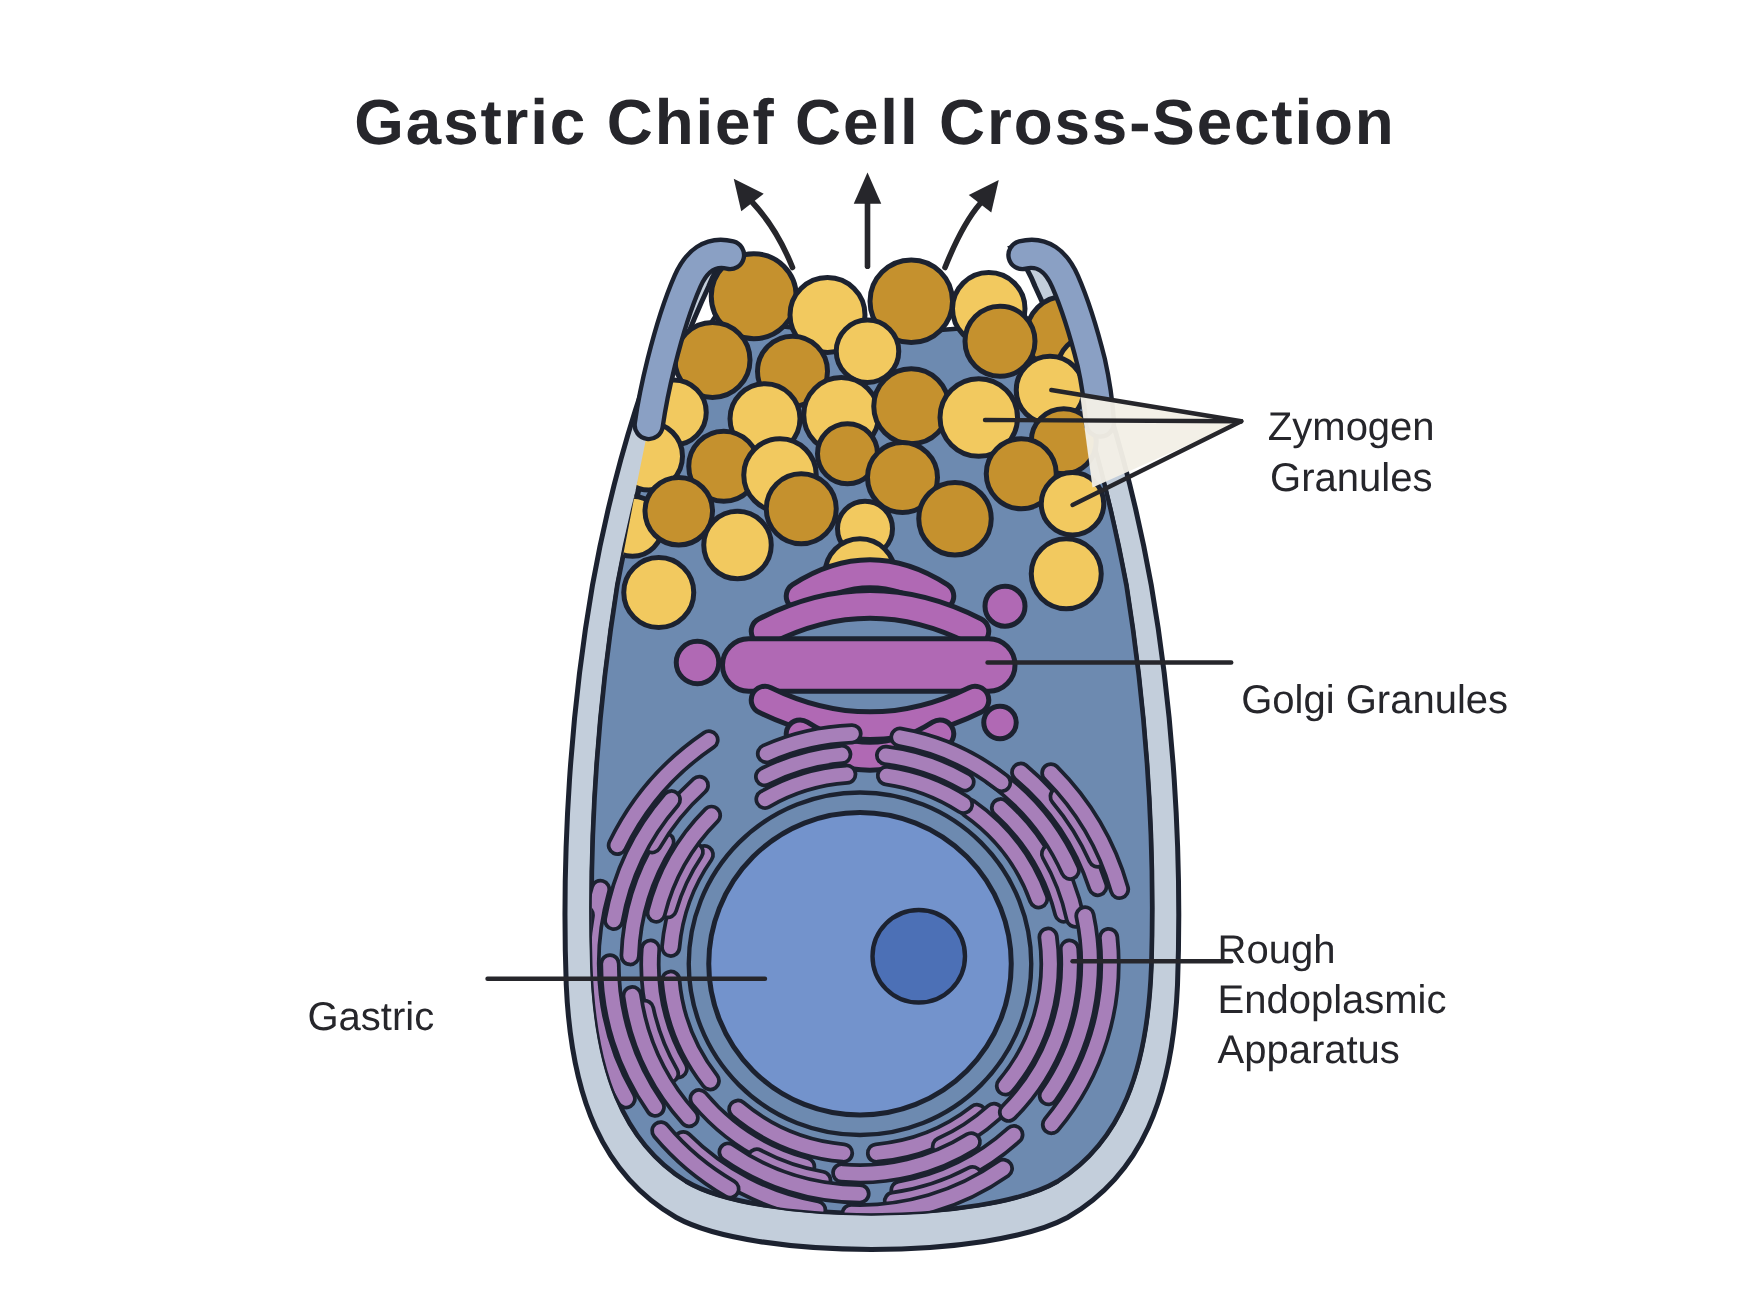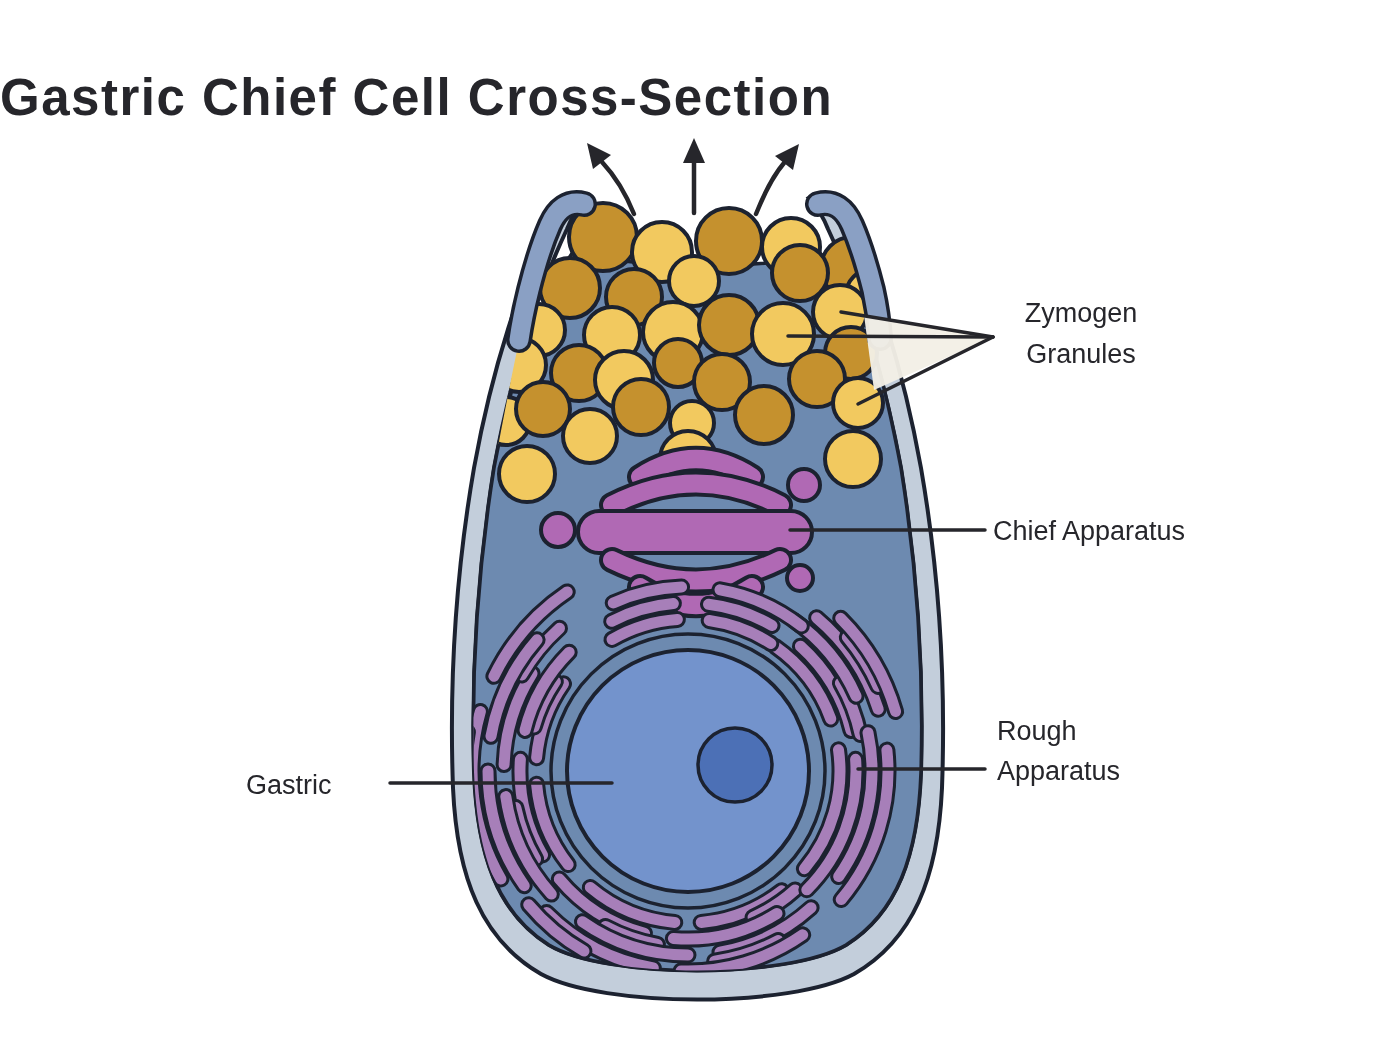--- a/index.html
+++ b/index.html
@@ -4,29 +4,29 @@
 <style>
   html,body{margin:0;padding:0;background:#fff;}
   .stage{
     position:relative;width:1400px;height:1045px;overflow:hidden;
     background:var(--c-background,#fff);
     font-family:"Liberation Sans",sans-serif;
     color:var(--c-ink,#26262b);
   }
   .stage svg{position:absolute;left:0;top:0;}
   .title{
-    position:absolute;left:0;right:0;top:34px;
+    position:absolute;left:0;right:0;top:34px;text-align:center;
     font-size:51px;letter-spacing:1.5px;color:var(--c-ink,#26262b);
   }
-  .lbl{position:absolute;font-size:27px;line-height:41px;color:var(--c-ink,#26262b);}
+  .lbl{position:absolute;font-size:32px;line-height:41px;color:var(--c-ink,#26262b);margin-top:28px;}
   .lbl span{display:block;}
   .lbl-zymogen{left:995px;top:293px;width:172px;text-align:center;}
   .lbl-golgi{left:993px;top:511px;width:300px;}
   .lbl-nucleus{left:246px;top:765px;width:140px;}
-  .lbl-rer{left:997px;top:711px;width:260px;line-height:40px;}
+  .lbl-rer{left:974px;top:711px;width:260px;line-height:40px;}
 
   
   .membrane{fill:var(--c-membrane);stroke:var(--c-outline);stroke-width:4;}
   .cytoplasm{fill:var(--c-cytoplasm);stroke:var(--c-outline);stroke-width:3.5;}
   .lip-outline{fill:none;stroke:var(--c-outline);stroke-width:26;stroke-linecap:round;}
   .lip-fill{fill:none;stroke:var(--c-membrane-shade);stroke-width:19;stroke-linecap:round;}
   .granule-light{fill:var(--c-granule-light);stroke:var(--c-outline);stroke-width:4;}
   .granule-dark{fill:var(--c-granule-dark);stroke:var(--c-outline);stroke-width:4;}
   .golgi-solid{fill:var(--c-golgi);stroke:var(--c-outline);stroke-width:4;}
   .golgi-outline{fill:none;stroke:var(--c-outline);stroke-width:26;stroke-linecap:round;}
@@ -264,23 +264,24 @@
       <path class="lead-line" d="M 390 783 L 612 783"></path>
       <path class="lead-line" d="M 985 769 L 858 769"></path>
     </g>
   </svg>
 
   <div class="lbl lbl-zymogen">
     <span>Zymogen</span>
     <span>Granules</span>
   </div>
   <div class="lbl lbl-golgi">
-    <span>Chief Apparatus</span>
+    <span>Golgi Granules</span>
   </div>
   <div class="lbl lbl-nucleus">
     <span>Gastric</span>
   </div>
   <div class="lbl lbl-rer">
     <span>Rough</span>
+    <span>Endoplasmic</span>
     <span>Apparatus</span>
   </div>
 
 </div>
 
 </body></html>

